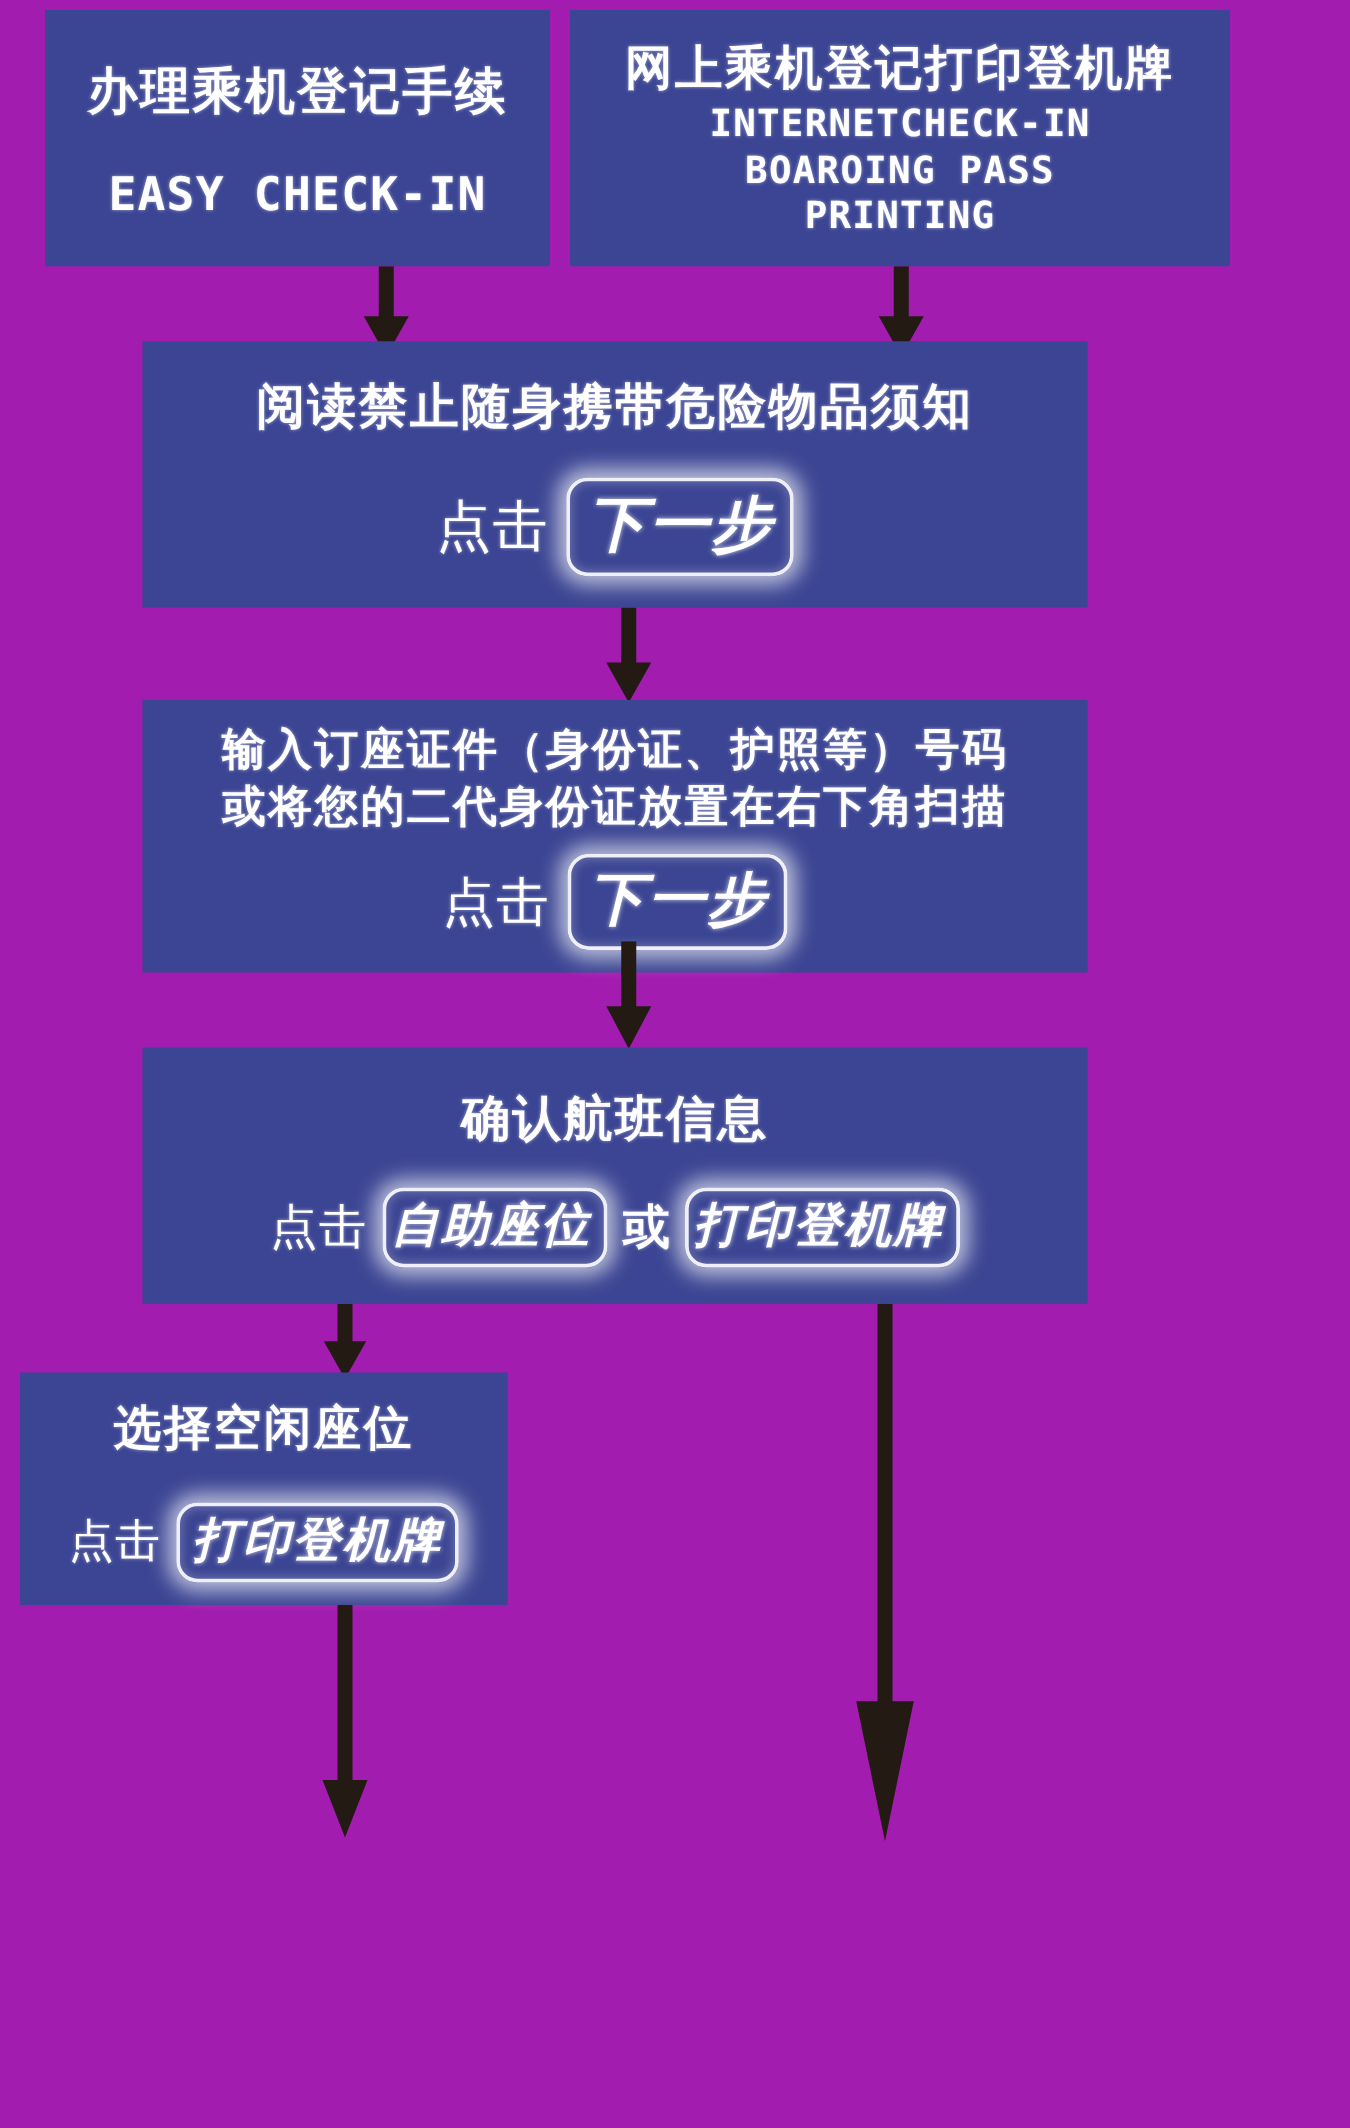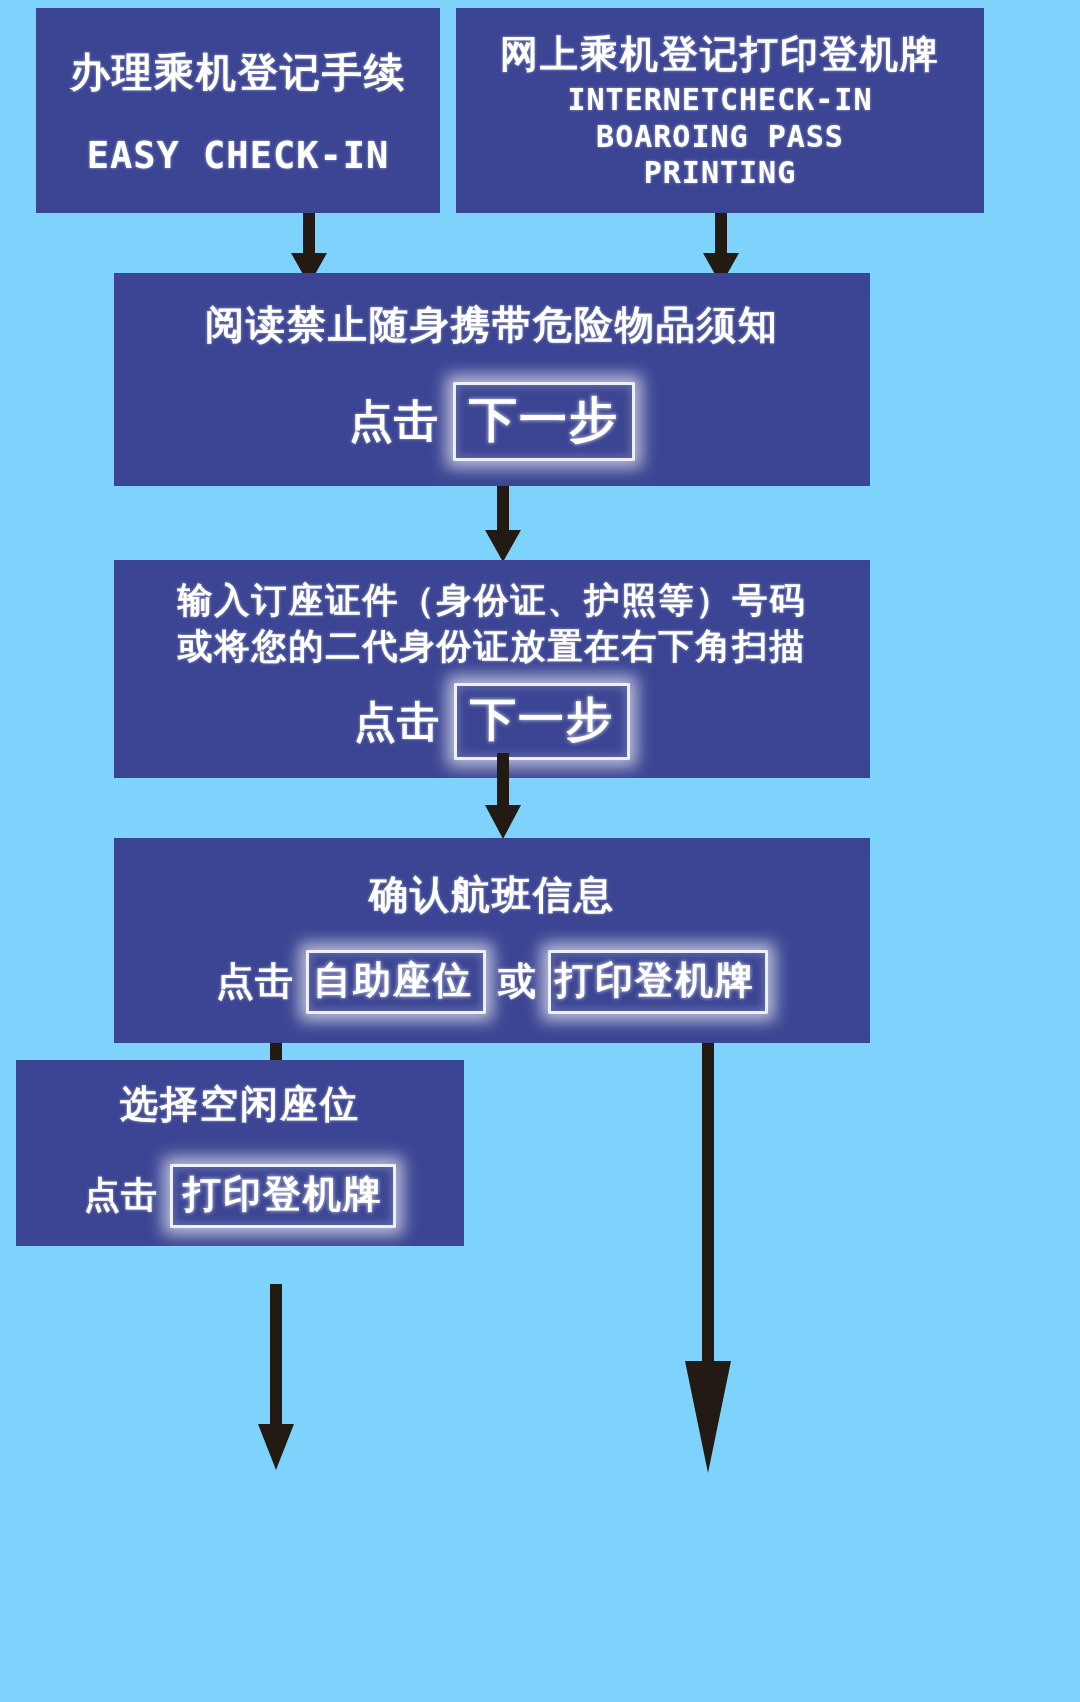--- a/index.html
+++ b/index.html
@@ -10,21 +10,21 @@
   body {
     width: 1080px;
     height: 1702px;
     font-family: "Liberation Sans", "DejaVu Sans", sans-serif;
     overflow: hidden;
   }
   #stage {
     position: relative;
     width: 1080px;
     height: 1702px;
-    background: #7dd3fc;
+    background: #a21caf;
   }
 
   
   .box {
     position: absolute;
     background: #3b4593;
     color: #ffffff;
     box-sizing: border-box;
     display: flex;
     flex-direction: column;
@@ -64,51 +64,52 @@
 
   
   #box-id-input { left: 114px; top: 560px; width: 756px; height: 218px; }
   #box-id-input .cn { font-size: 35px; line-height: 1.30; }
 
   
   #box-confirm-flight { left: 114px; top: 838px; width: 756px; height: 205px; }
   #box-confirm-flight .cn { font-size: 39px; }
 
   
-  #box-choose-seat { left: 16px; top: 1060px; width: 448px; height: 186px; gap: 16px; }
+  #box-choose-seat { left: 16px; top: 1098px; width: 390px; height: 186px; gap: 16px; }
   #box-choose-seat .cn { font-size: 38px; }
 
   
   #box-take-pass { left: 126px; top: 1468px; width: 772px; height: 212px; }
   #box-take-pass .cn { font-size: 52px; }
 
   
   .action-row {
     display: flex;
     align-items: center;
     justify-content: center;
     gap: 14px;
     white-space: nowrap;
   }
   .click-word {
     font-family: "DejaVu Sans", "Liberation Sans", sans-serif;
-    font-weight: bold;
+    font-weight: normal;
     letter-spacing: 1px;
   }
   .pill {
     display: inline-block;
     font-family: "DejaVu Sans", "Liberation Sans", sans-serif;
     font-weight: bold;
     letter-spacing: 2px;
     border: 3px solid rgba(255,255,255,0.92);
-    border-radius: 1px;
+    border-radius: 17px;
     padding: 3px 13px 6px 13px;
     box-shadow: 0 0 16px 7px rgba(255,255,255,0.65),
                 inset 0 0 8px 2px rgba(255,255,255,0.22);
     text-shadow: 0 0 4px rgba(255,255,255,0.8);
+    font-style: italic;
   }
 
   #box-notice .action-row { margin-top: 30px; }
   #box-notice .click-word { font-size: 44px; }
   #box-notice .pill { font-size: 48px; }
 
   #box-id-input .action-row { margin-top: 14px; }
   #box-id-input .click-word { font-size: 42px; }
   #box-id-input .pill { font-size: 46px; }
 

